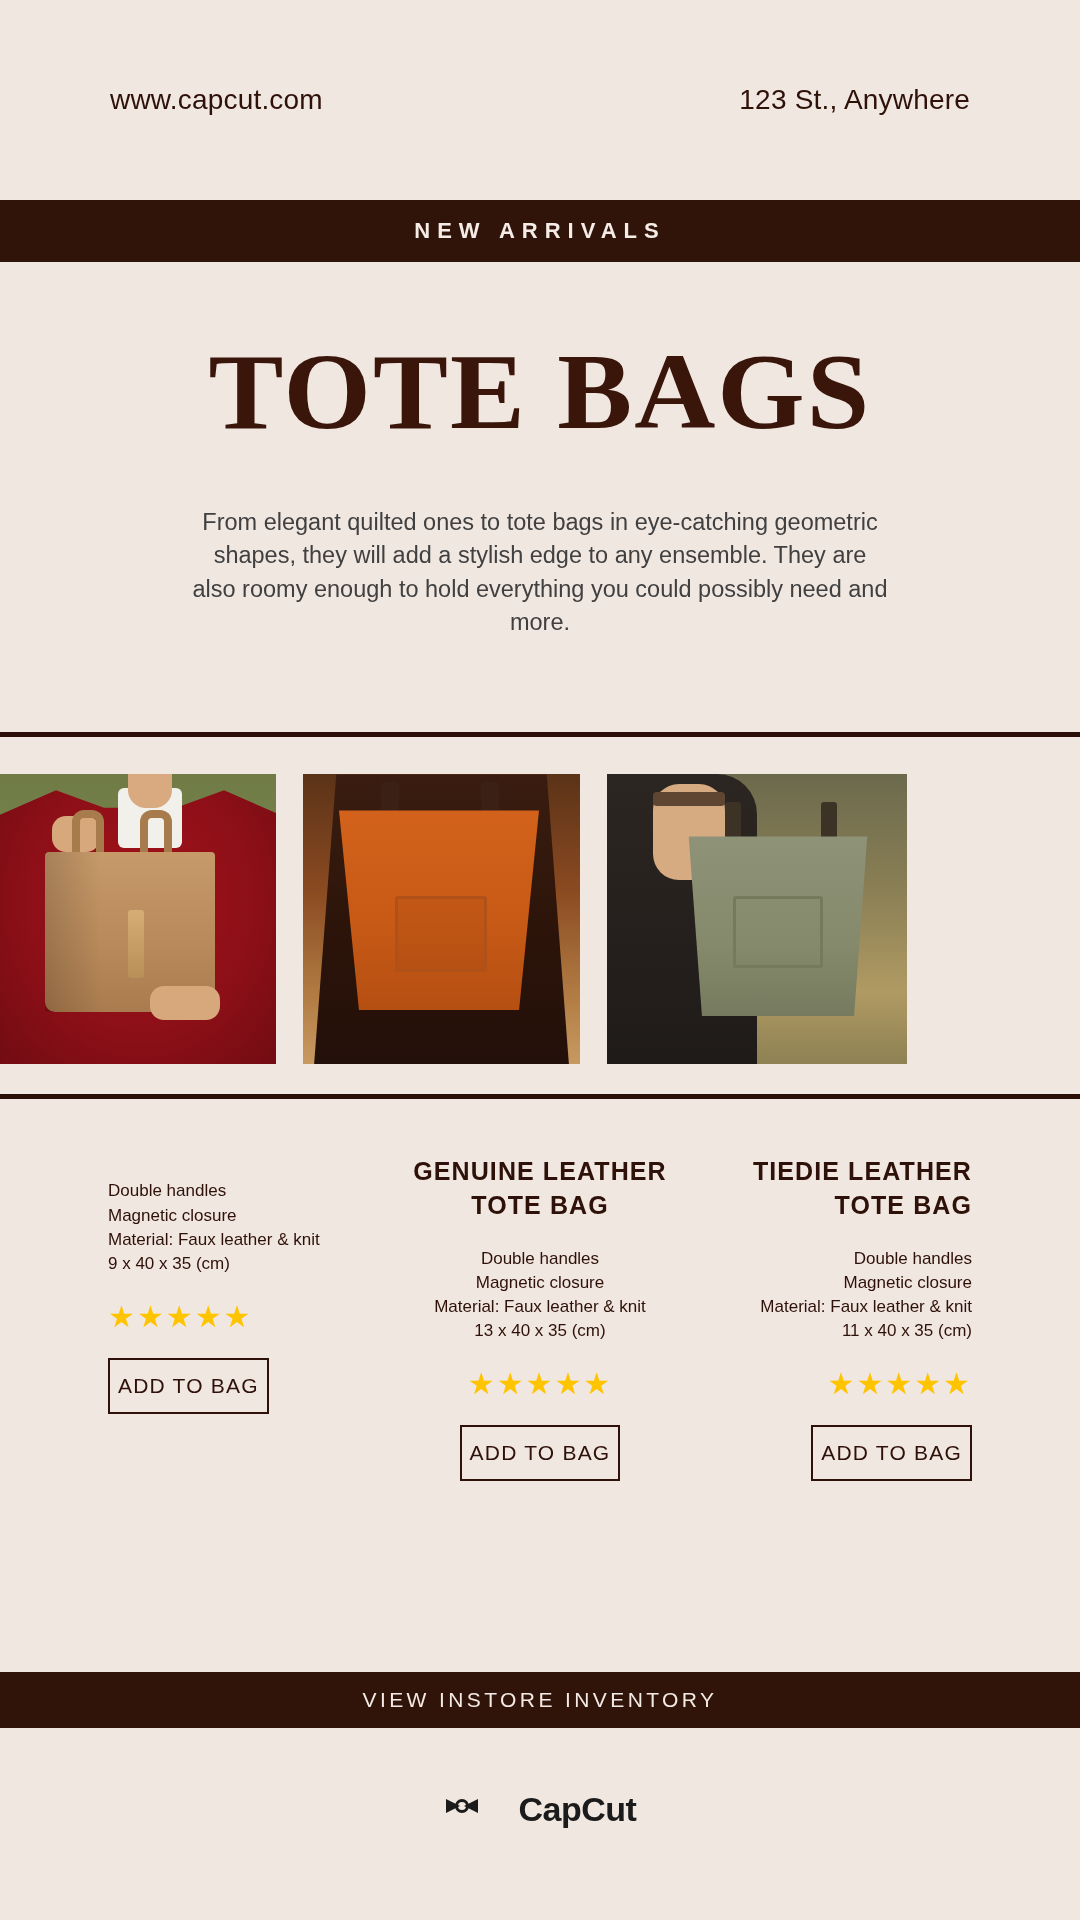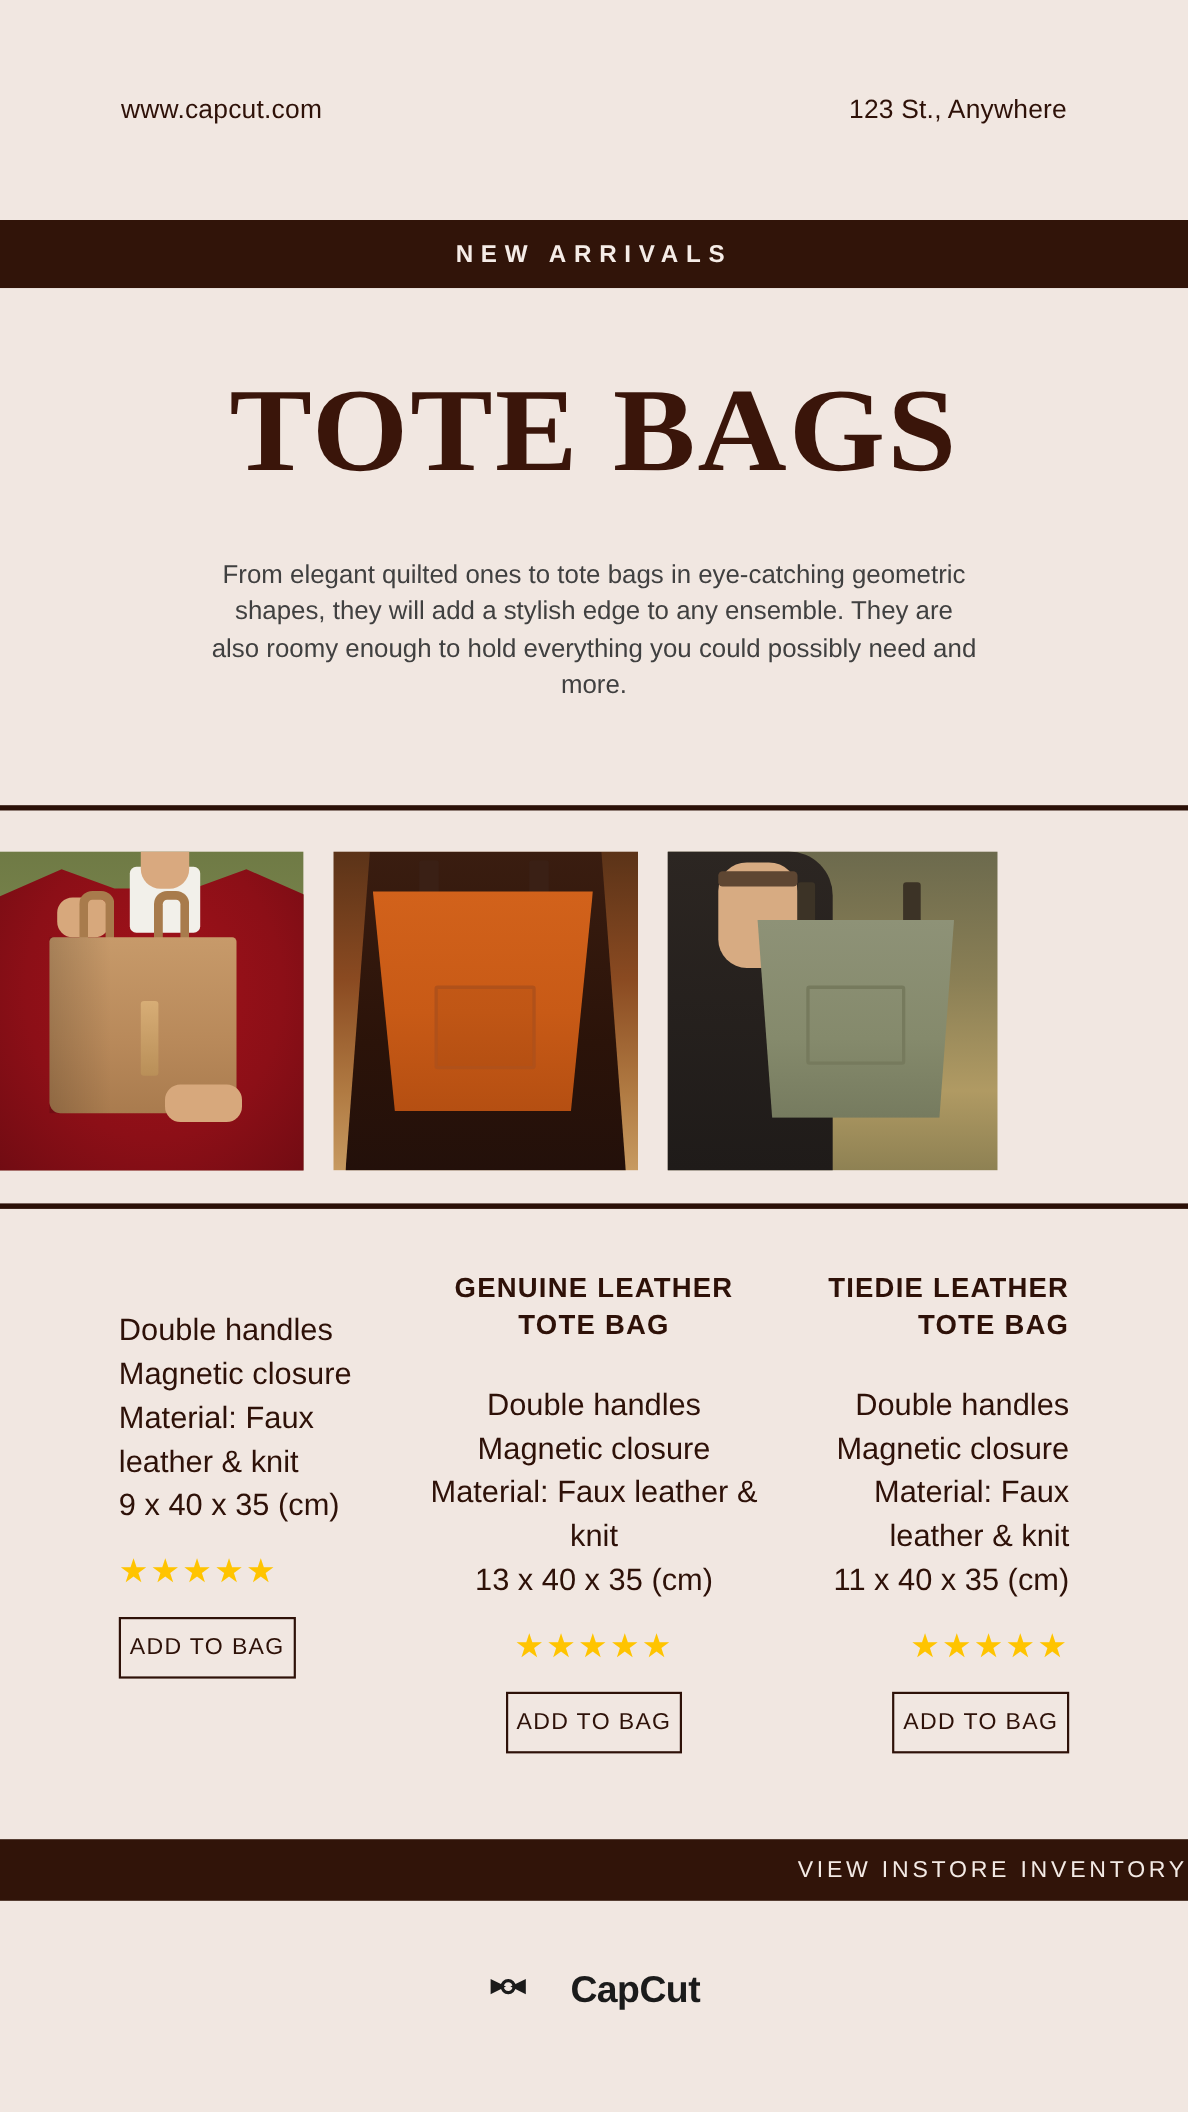--- a/index.html
+++ b/index.html
@@ -20,21 +20,21 @@
   .topbar {
     height: 200px;
     background: #f1e7e1;
     display: flex;
     align-items: center;
     justify-content: space-between;
     padding: 0 110px;
     box-sizing: border-box;
   }
   .topbar .t-item {
-    font-size: 24px;
+    font-size: 28px;
     letter-spacing: 0.2px;
     color: #2e1108;
   }
 
   
   .banner {
     background: #311409;
     height: 62px;
     display: flex;
     align-items: center;
@@ -222,22 +222,22 @@
 
   .p-title {
     font-size: 25px;
     font-weight: 600;
     letter-spacing: 1.1px;
     line-height: 1.35;
     color: #2e1108;
     margin: 0;
   }
   .p-specs {
-    margin-top: 34px;
-    font-size: 28px;
+    margin-top: 24px;
+    font-size: 17px;
     line-height: 1.42;
     color: #2e1108;
   }
   .stars {
     margin-top: 26px;
     font-size: 30px;
     letter-spacing: 2px;
     color: #ffc400;
     line-height: 1;
   }
@@ -256,21 +256,21 @@
 
   
   .footer-bar {
     position: absolute;
     left: 0; right: 0;
     top: 1672px;
     height: 56px;
     background: #311409;
     display: flex;
     align-items: center;
-    justify-content: flex-end;
+    justify-content: center;
   }
   .footer-bar span {
     color: #f3eae5;
     font-size: 21px;
     letter-spacing: 3.4px;
     font-weight: 500;
   }
   .brand {
     position: absolute;
     left: 0; right: 0;

